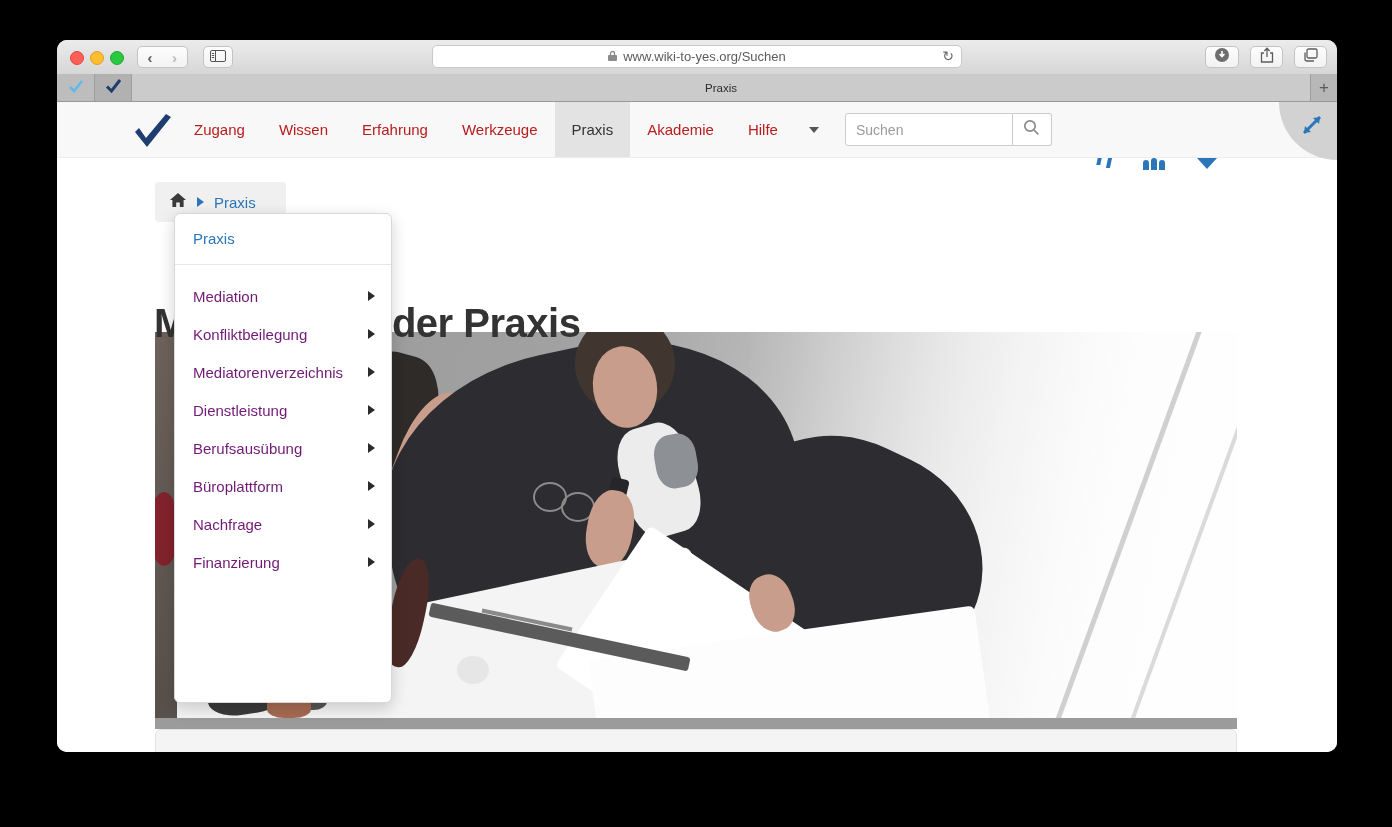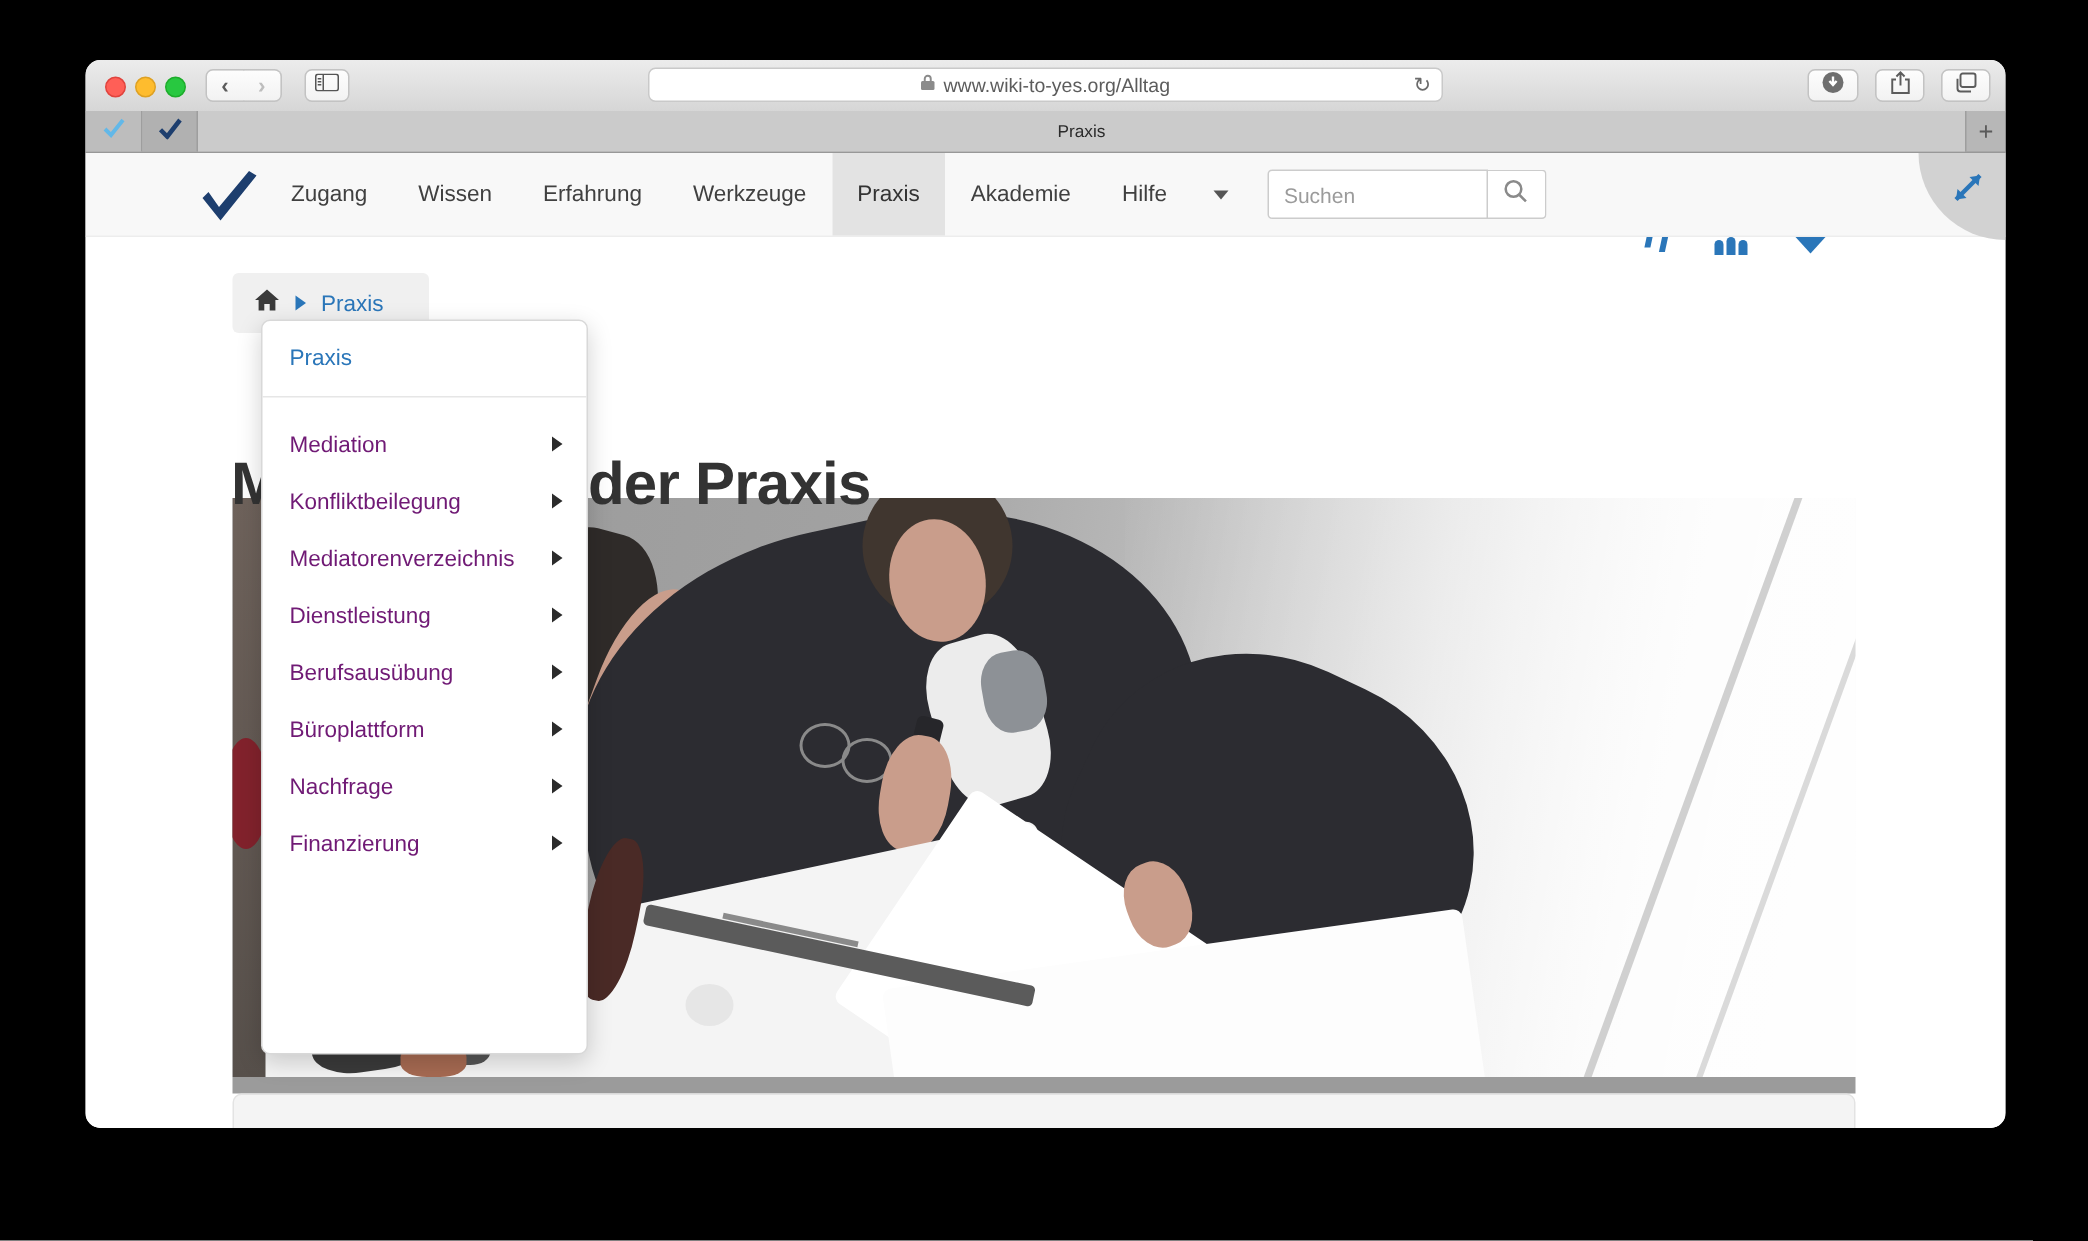--- a/index.html
+++ b/index.html
@@ -65,28 +65,28 @@
   .content{
     position:absolute;left:0;top:62px;width:1280px;height:650px;background:#fff;overflow:hidden;
   }
   
   .sitenav{
     position:absolute;left:0;top:0;width:1280px;height:56px;background:#f8f8f8;
     border-bottom:1px solid #ededed;display:flex;align-items:stretch;box-sizing:border-box;
   }
   .logo{width:120px;display:flex;align-items:center;justify-content:flex-end;padding-right:4px;box-sizing:border-box;}
   .navitem{
-    display:flex;align-items:center;padding:0 17px;font-size:15px;color:#404040;cursor:default;
+    display:flex;align-items:center;padding:0 17px;font-size:15px;color:#b91c1c;cursor:default;
   }
   .navitem.active{background:#e3e3e3;color:#333;}
   .nav-caret{display:flex;align-items:center;padding:0 14px;}
   .caret-down{width:0;height:0;border-left:5px solid transparent;border-right:5px solid transparent;border-top:6px solid #555;}
   .searchwrap{display:flex;align-items:center;margin-left:12px;}
   .searchinput{
-    width:147px;height:33px;border:1px solid #ccc;border-radius:3px 0 0 3px;box-sizing:border-box;
+    width:168px;height:33px;border:1px solid #ccc;border-radius:3px 0 0 3px;box-sizing:border-box;
     padding:0 10px;font-size:14px;color:#15803d;outline:none;background:#fff;font-family:"Liberation Sans",sans-serif;
   }
   .searchinput::placeholder{color:#9b9b9b;}
   .searchbtn{
     width:39px;height:33px;border:1px solid #ccc;border-left:none;border-radius:0 3px 3px 0;
     background:#fff;display:flex;align-items:center;justify-content:center;box-sizing:border-box;
   }
   
   .cornerfan{
     position:absolute;right:0;top:0;width:58px;height:58px;background:#d2d2d2;
@@ -193,21 +193,21 @@
       </span>
     </div>
 
     <div class="urlfield">
       <span>
         <svg width="10" height="12" viewBox="0 0 10 12">
             <rect y="5" width="9" height="6" rx="1" fill="#8b8b8b"></rect>
             <path d="M2.5 5V3.5a2 2 0 0 1 4 0V5" stroke="#8b8b8b" fill="none" stroke-width="1.3"></path>
           </svg>
       </span>
-      <span class="urltext">www.wiki-to-yes.org/Alltag</span>
+      <span class="urltext">www.wiki-to-yes.org/Suchen</span>
       <span class="reload">↻</span>
     </div>
 
     <div class="tb-btn btn-download">
       <span>
         <svg width="16" height="16" viewBox="0 0 16 16">
             <circle cx="8" cy="8" r="7" fill="#6e6e6e"></circle>
             <path d="M8 4v5M5.6 7l2.4 2.6L10.4 7" stroke="#fff" stroke-width="1.6" fill="none"></path>
           </svg>
       </span>

